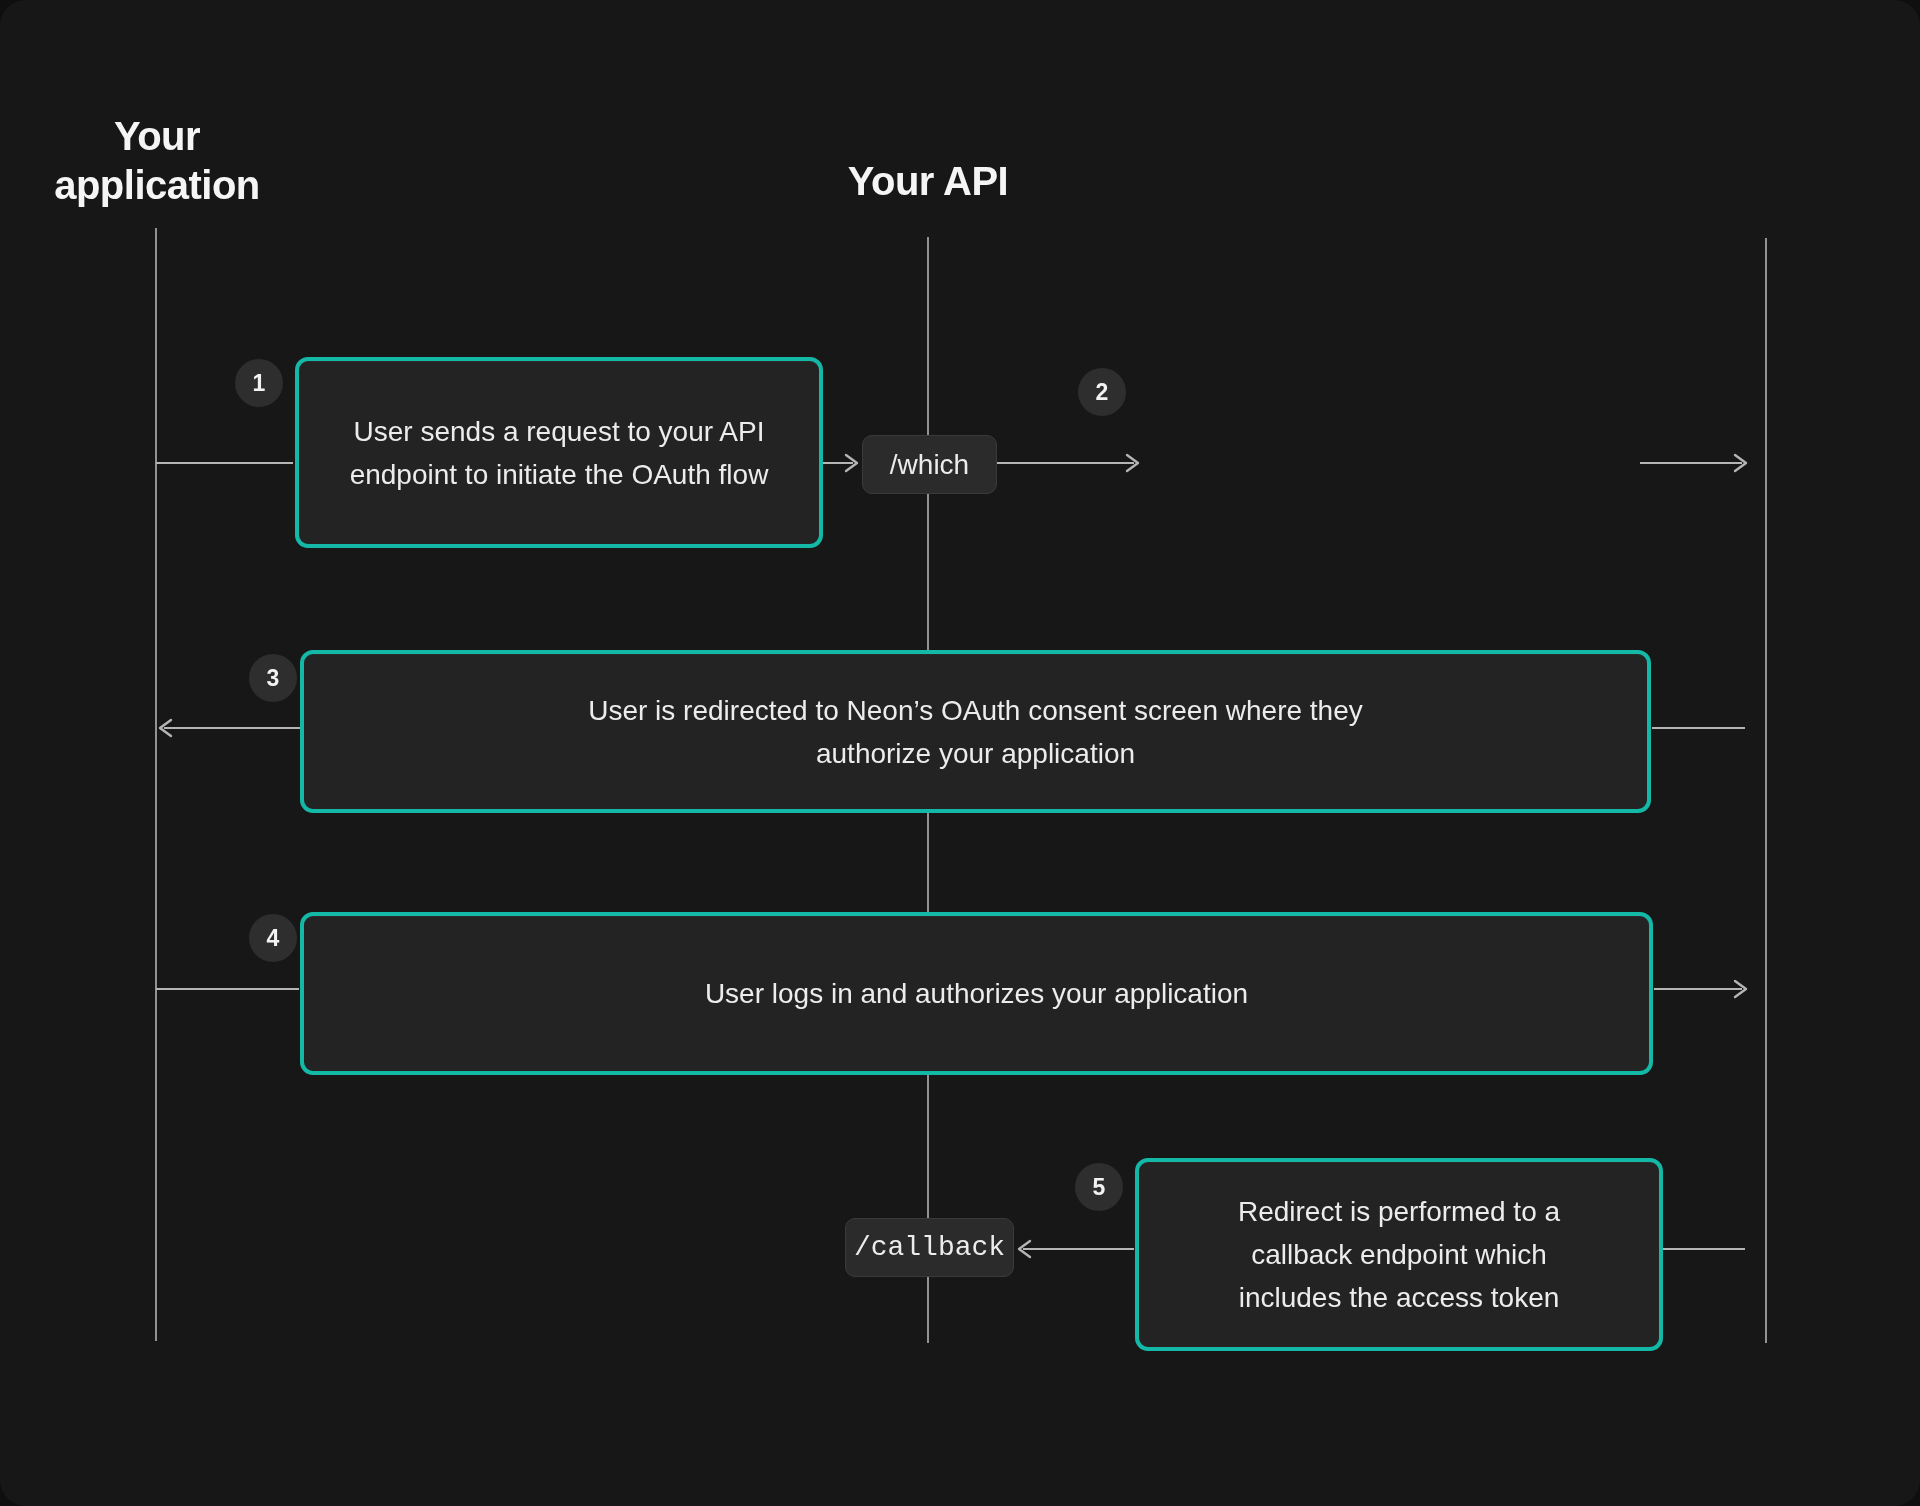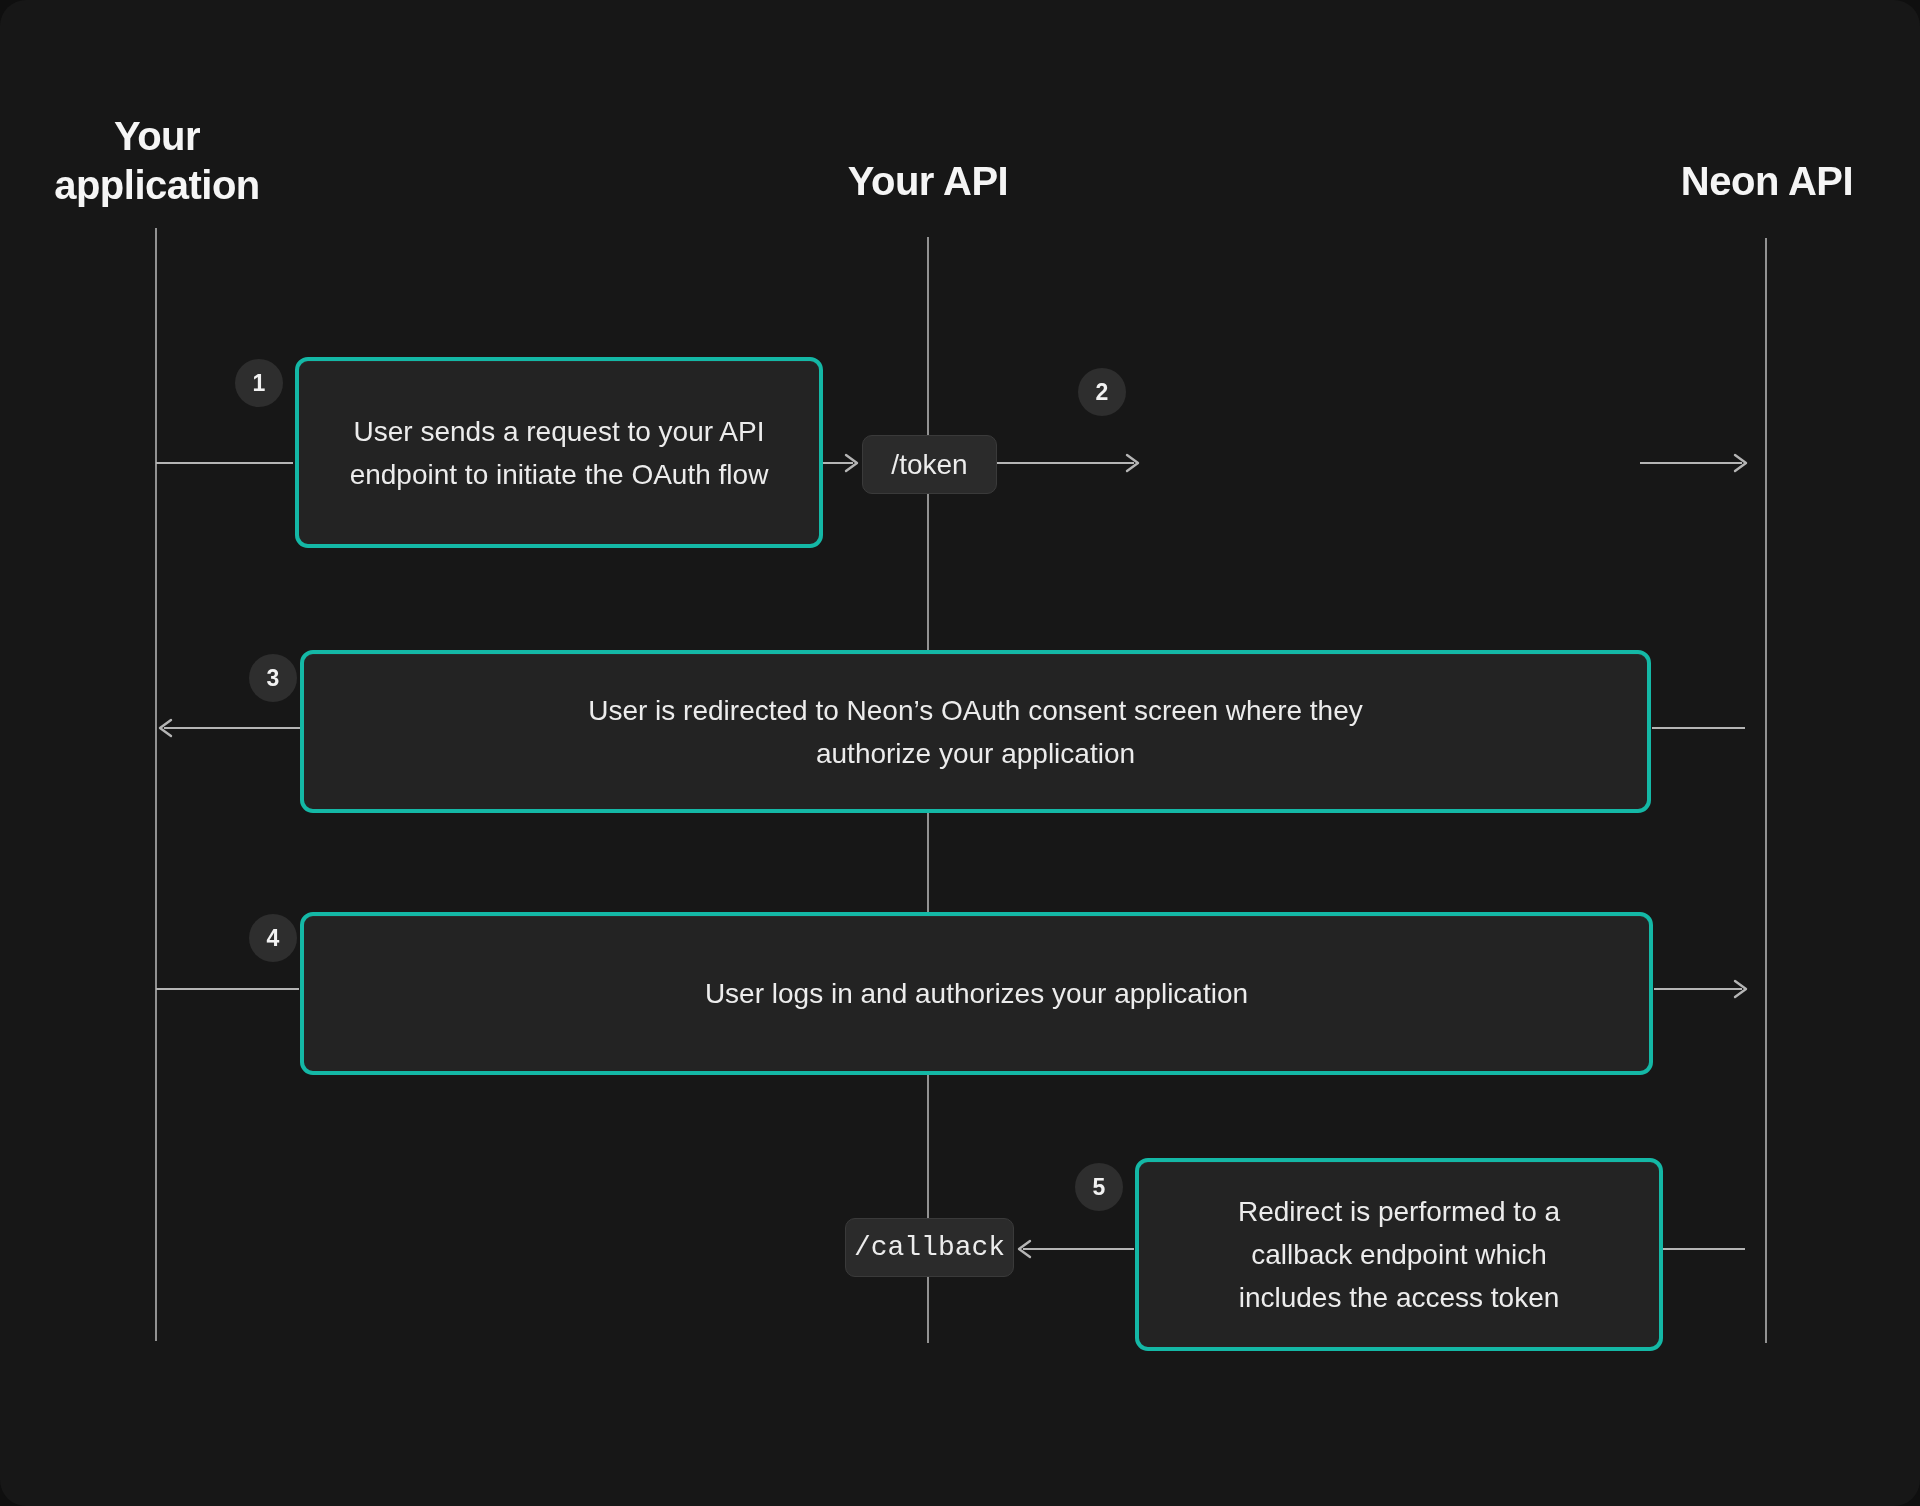--- a/index.html
+++ b/index.html
@@ -107,31 +107,30 @@
     </g>
     <g>
       <line class="msgline" x1="1023" y1="1249" x2="1134" y2="1249"></line>
       <path class="chev" d="M1030 1241 L1019 1249 L1030 1257"></path>
       <line class="msgline" x1="1655" y1="1249" x2="1745" y2="1249"></line>
     </g>
   </svg>
 
   <div class="lane-label h-app">Your application</div>
   <div class="lane-label h-api">Your API</div>
-  <div class="lane-label h-neon">Neon API</div>
 
   <div class="msg box1">
     <span>User sends a request to your API endpoint to initiate the OAuth flow</span>
   </div>
   <div class="badge b1">
     <span>1</span>
   </div>
 
   <div class="endpoint ep-oauth">
-    <span>/token</span>
+    <span>/which</span>
   </div>
 
   <div class="badge b2">
     <span>2</span>
   </div>
 
   <div class="msg box3">
     <span>User is redirected to Neon’s OAuth consent screen where they authorize your application</span>
   </div>
   <div class="badge b3">

